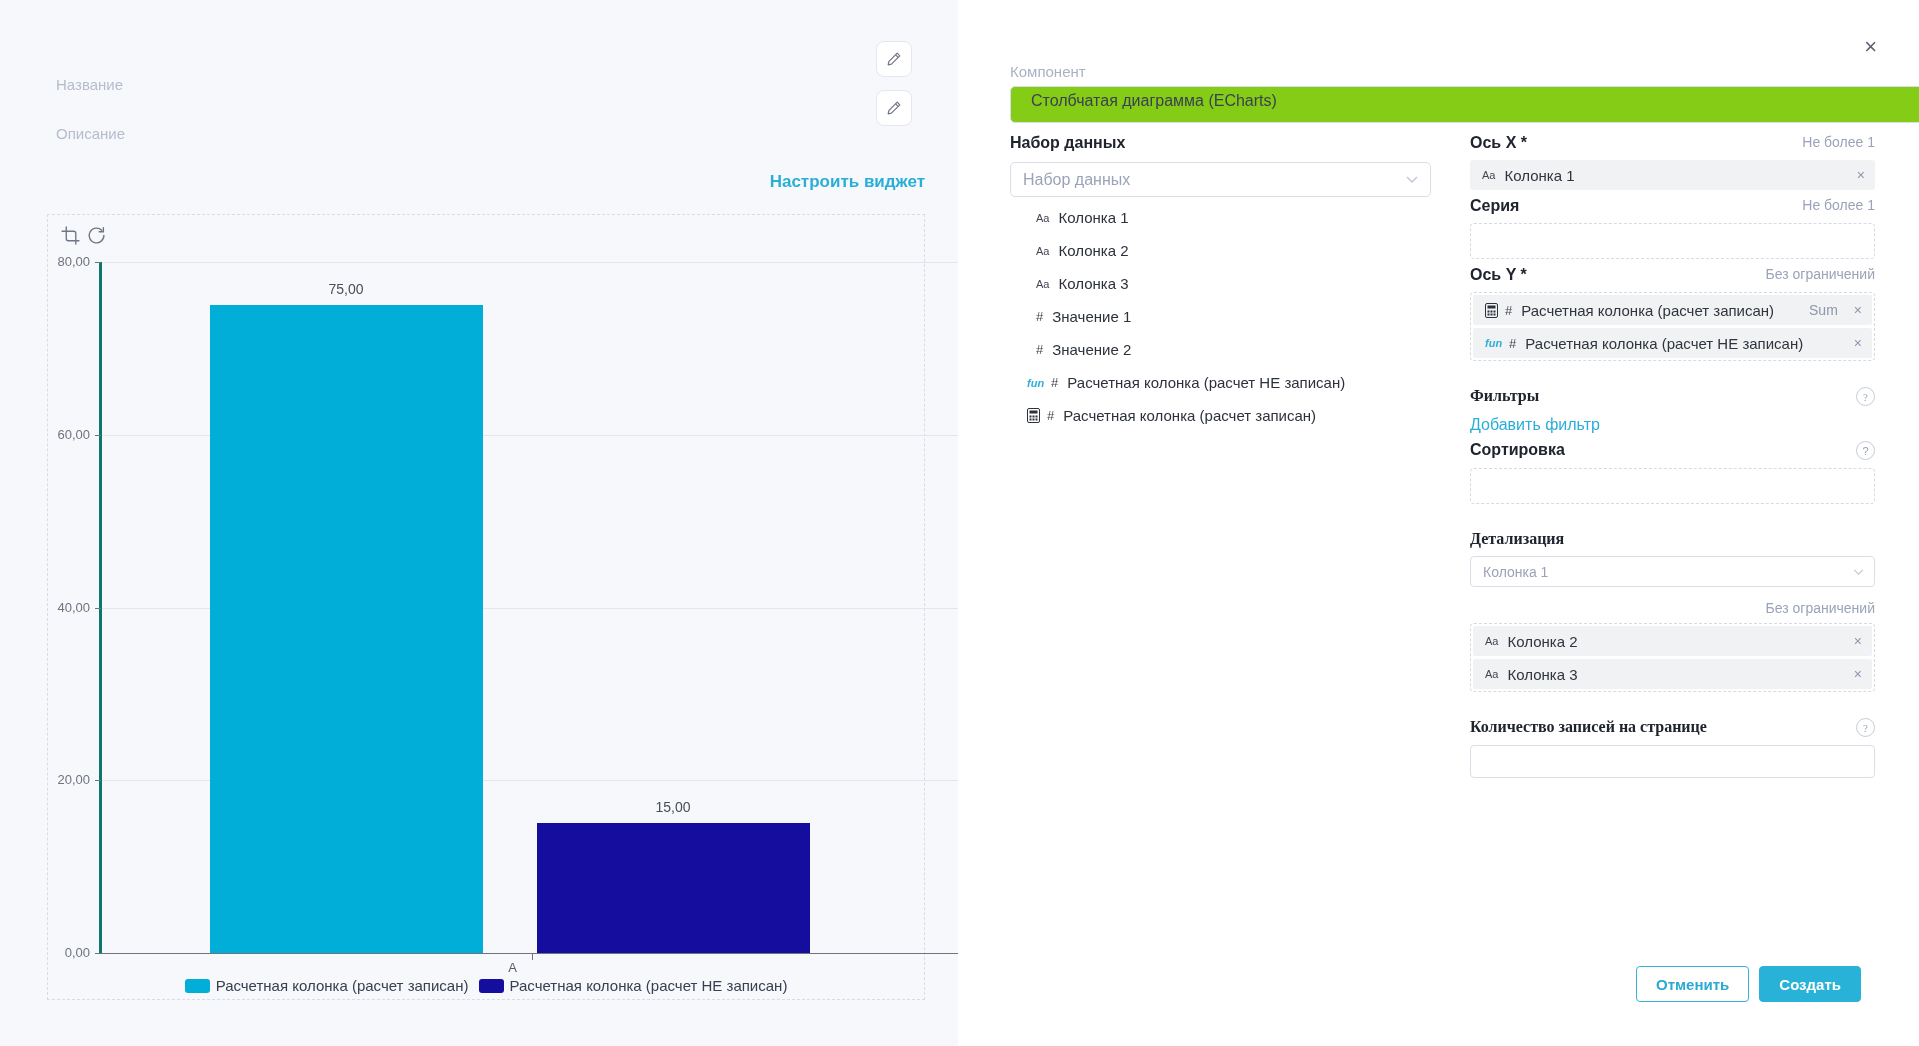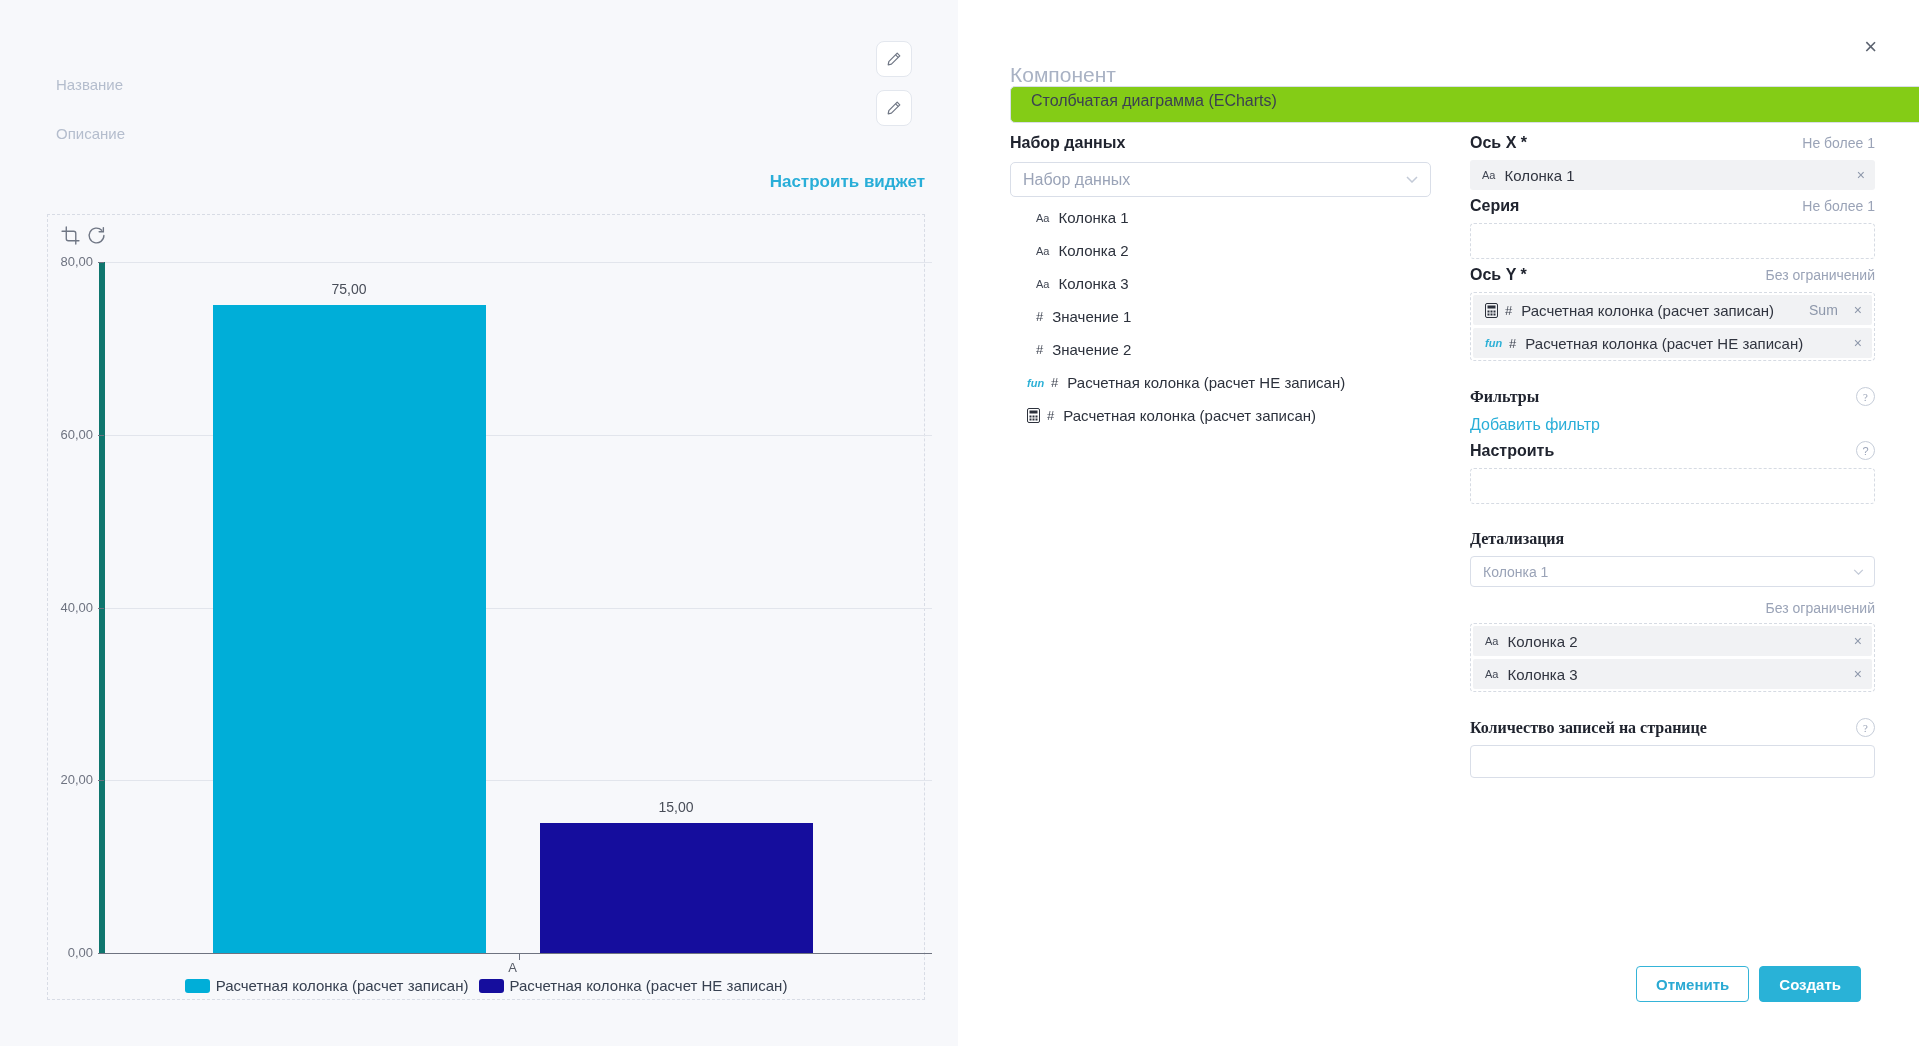--- a/index.html
+++ b/index.html
@@ -16,59 +16,59 @@
     border:1px solid #e3e7ee; border-radius:8px; display:flex; align-items:center;
     justify-content:center; cursor:pointer; padding:0; box-sizing:border-box; }
   .edit-name { top:41px; } .edit-desc { top:90px; }
   .configure-link { position:absolute; right:33px; top:172px; color:#29aed8; font-size:17px;
     font-weight:700; cursor:pointer; text-decoration:none; }
   .chart-box { position:absolute; left:47px; top:214px; width:878px; height:786px;
     border:1px dashed #d8dce5; box-sizing:border-box; }
   .toolbox { position:absolute; left:13px; top:11px; display:flex; gap:7px; }
   .tb-icon { width:19px; height:19px; cursor:pointer; display:flex; }
   .plot { position:absolute; left:51px; top:47px; width:827px; height:691px;
-    border-left:6px solid #0f766e; border-bottom:1px solid #6e7380; box-sizing:content-box; }
+    border-left:3px solid #0f766e; border-bottom:1px solid #6e7380; box-sizing:content-box;padding-left:32px; }
   .gridline { position:absolute; left:0; right:0; height:1px; background:#e2e5ec; }
   .ytick-mark { position:absolute; left:-7px; width:6px; height:1px; background:#6e7380; }
   .ytick-label { position:absolute; left:-62px; width:50px; text-align:right;
     font-size:13px; color:#6e7380; }
   .bar { position:absolute; bottom:0; }
   .bar-value { position:absolute; font-size:14px; color:#484d58; transform:translateX(-50%); white-space:nowrap; }
   .cat-tick { position:absolute; left:50%; bottom:-7px; width:1px; height:6px; background:#6e7380; }
   .cat-label { position:absolute; top:745px; left:51px; width:827px; text-align:center;
     font-size:13px; color:#565b66; }
   .legend { position:absolute; top:762px; left:0; width:100%; display:flex;
     justify-content:center; align-items:center; gap:10px; }
   .legend-item { display:flex; align-items:center; gap:6px; font-size:15px; color:#374050; cursor:pointer; }
   .legend-swatch { width:25px; height:14px; border-radius:3px; }
   
   .right-panel { position:absolute; left:958px; top:0; width:961px; height:1046px; background:#fff; }
   .close-btn { position:absolute; top:34px; right:40px; font-size:22px; line-height:1;
     color:#5c6370; background:none; border:none; cursor:pointer; padding:2px; }
-  .cmp-label { position:absolute; left:52px; top:63px; font-size:21px; color:#a9b2c4; }
+  .cmp-label { position:absolute; left:52px; top:63px; font-size:15px; color:#a9b2c4; }
   .cmp-select { position:absolute; left:52px; top:86px; width:1007px; height:37px;
     border:1px solid #d9dee8; border-radius:5px; box-sizing:border-box; background:#84cc16;
     display:flex; align-items:center; justify-content:space-between; padding:0 14px 8px 20px; cursor:pointer; }
   .cmp-value { font-size:16px; color:#3b4151; }
   .col-left { position:absolute; left:52px; top:134px; width:421px; }
   .col-right { position:absolute; left:512px; top:134px; width:405px; }
   .ds-header { font-size:16px; font-weight:700; color:#20242f; }
   .ds-select { margin-top:10px; height:35px; border:1px solid #d9dee8; border-radius:5px;
     display:flex; align-items:center; justify-content:space-between; padding:0 12px;
     cursor:pointer; box-sizing:border-box; background:#fff; }
   .placeholder { color:#9aa3b7; font-size:16px; }
   .ds-list { margin-top:4px; }
   .ds-row { height:33px; display:flex; align-items:center; padding-left:26px; cursor:pointer;
     font-size:15px; color:#2c313c; }
   .ds-row.outdent { padding-left:17px; }
   .ic-aa { font-size:11px; color:#404653; margin-right:9px; flex:none; }
   .ic-hash { font-size:13px; color:#404653; margin-right:9px; flex:none; }
   .ic-fun { font-size:11px; font-style:italic; font-weight:700; color:#2cb0d6; margin-right:7px; flex:none; }
   .ic-calc { margin-right:7px; display:flex; flex:none; }
-  .section-head { display:flex; justify-content:space-between; align-items:center;
+  .section-head { display:flex; justify-content:space-between; align-items:flex-start;
     font-size:16px; font-weight:700; color:#20242f; }
   .limit-label { font-size:14px; color:#9aa3b7; font-weight:400; }
   .help-icon { width:17px; height:17px; border:1px solid #c6cdd9; border-radius:50%;
     color:#9aa3b7; font-size:11px; font-weight:400; display:flex; align-items:center;
     justify-content:center; cursor:pointer; flex:none; }
   .chip { height:30px; background:#f1f2f4; border-radius:3px; display:flex; align-items:center;
     padding:0 10px 0 12px; font-size:15px; color:#30343f; }
   .chip-label { white-space:nowrap; overflow:hidden; }
   .chip-right { margin-left:auto; display:flex; align-items:center; }
   .chip-agg { color:#8d97aa; font-size:14px; margin-right:16px; }
@@ -290,21 +290,21 @@
         </div>
       </div>
 
     <div class="section-head mt26">
       <span>Фильтры</span>
       <span class="help-icon">?</span>
     </div>
     <div class="add-link mt10">Добавить фильтр</div>
 
     <div class="section-head mt22">
-      <span>Настроить</span>
+      <span>Сортировка</span>
       <span class="help-icon">?</span>
     </div>
     <div class="dashed-box empty-input-dashed mt8"></div>
 
     <div class="section-head mt26">
       <span>Детализация</span>
     </div>
     <div class="select-sm mt8">
       <span class="placeholder-sm">Колонка 1</span>
       <span style="display:flex;">

